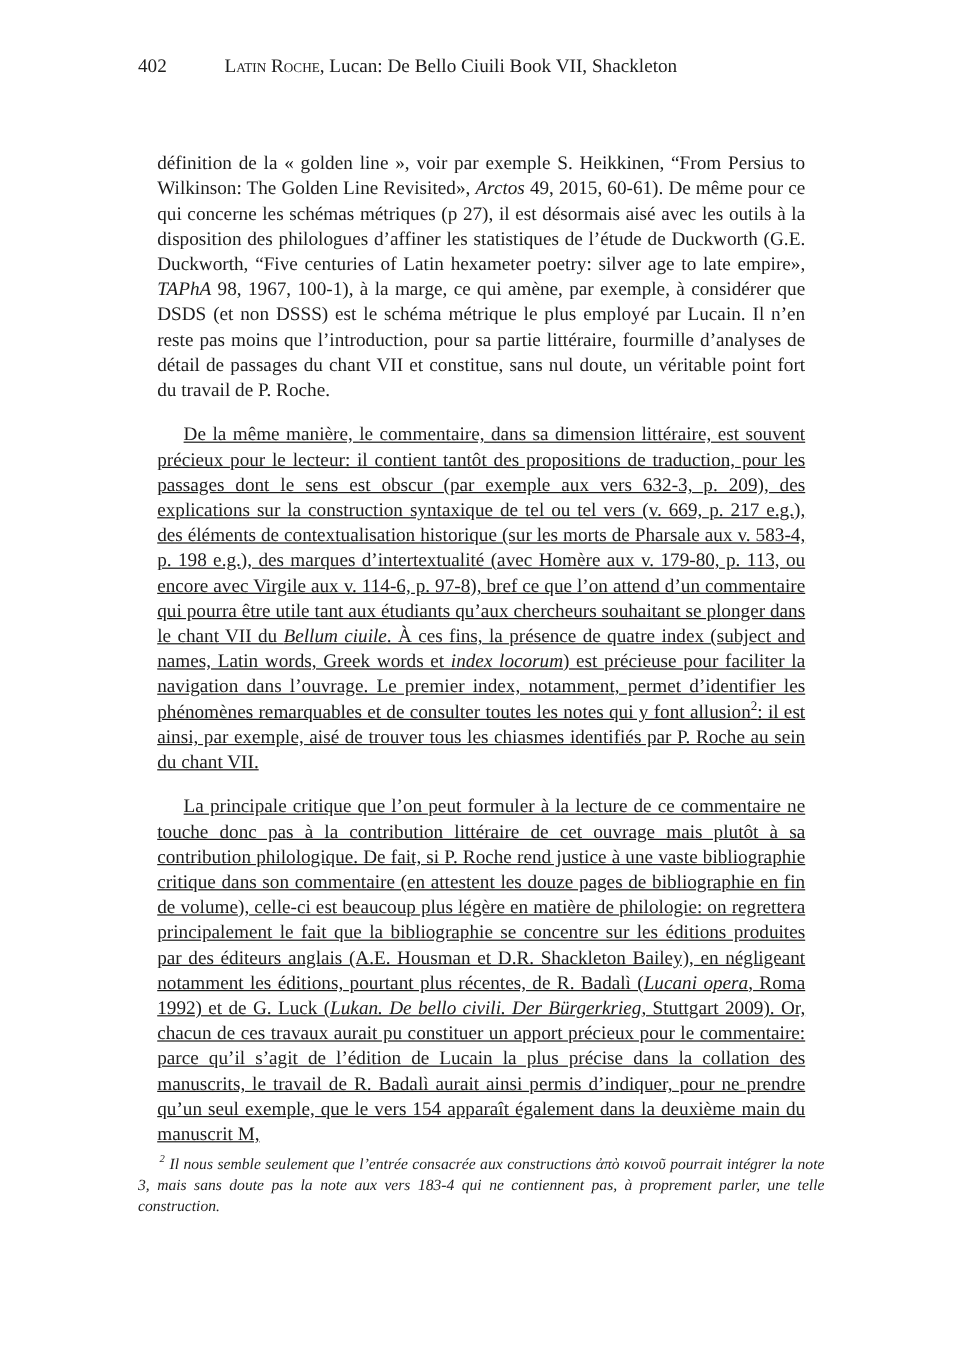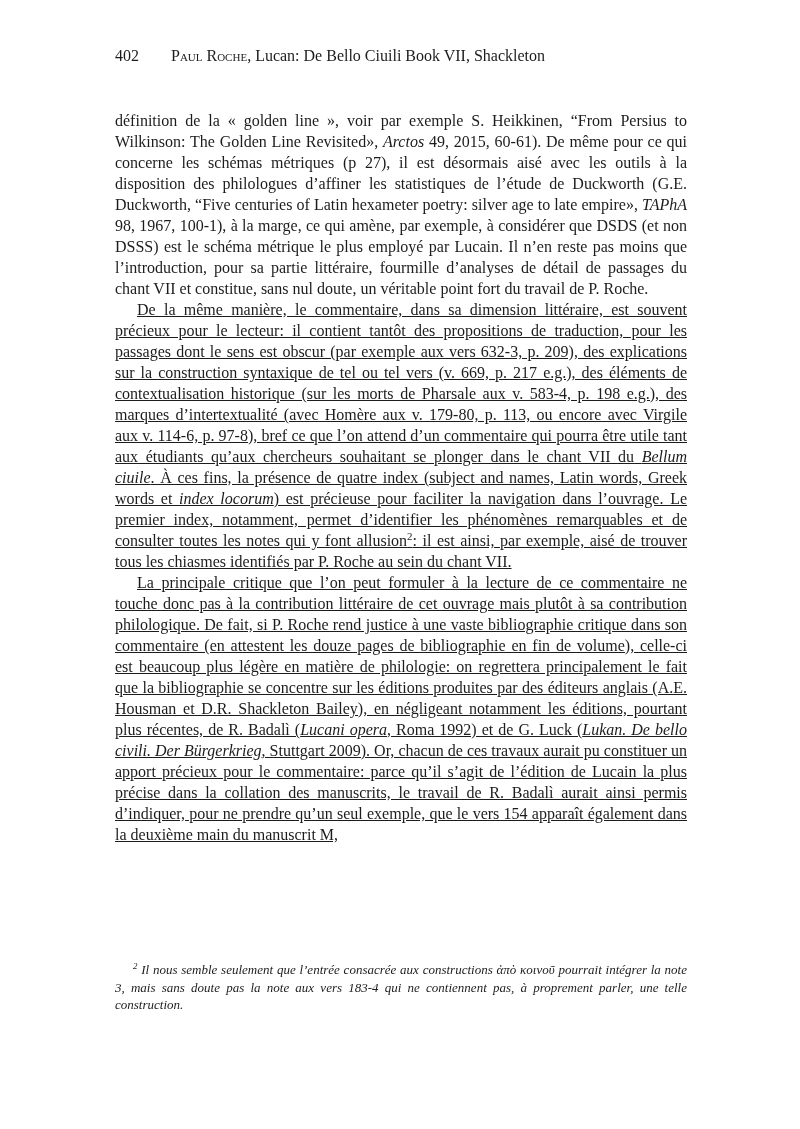--- a/index.html
+++ b/index.html
@@ -20,33 +20,33 @@
     position: absolute;
     top: 46px;
     left: 115px;
     width: 572px;
     font-size: 16px;
     line-height: 20px;
     white-space: nowrap;
   }
   .pagenum {
     display: inline-block;
-    margin-right: 28px;
+    margin-right: 44px;
   }
   .body-text {
     position: absolute;
     top: 110px;
     left: 115px;
     width: 572px;
     font-size: 16px;
     line-height: 21px;
     text-align: justify;
   }
   .para {
-    margin: 0;
+    margin: 16px;
   }
   .para.indent {
     text-indent: 22px;
     text-decoration: underline;
   }
   sup {
     font-size: 0.68em;
     line-height: 0;
     vertical-align: super;
   }
@@ -81,21 +81,21 @@
     text-decoration: none;
   }
 </style>
 </head>
 <body>
 
 <div class="page">
 
   <header class="running-head">
     <span class="pagenum">402</span>
-    <span class="head-title"><span style="font-variant: small-caps;">Paul Roche</span><span>, </span><span style="">Lucan: De Bello Ciuili Book VII</span><span>, Shackleton</span></span>
+    <span class="head-title"><span style="font-variant: small-caps;">Latin Roche</span><span>, </span><span style="">Lucan: De Bello Ciuili Book VII</span><span>, Shackleton</span></span>
   </header>
 
   <main class="body-text">
     <p class="para no-indent"><span>définition de la « golden line », voir par exemple S. Heikkinen, “From Persius to Wilkinson: The Golden Line Revisited», </span><span style="font-style: italic;">Arctos</span><span> 49, 2015, 60-61). De même pour ce qui concerne les schémas métriques (p 27), il est désormais aisé avec les outils à la disposition des philologues d’affiner les statistiques de l’étude de Duckworth (G.E. Duckworth, “Five centuries of Latin hexameter poetry: silver age to late empire», </span><span style="font-style: italic;">TAPhA</span><span> 98, 1967, 100-1), à la marge, ce qui amène, par exemple, à considérer que DSDS (et non DSSS) est le schéma métrique le plus employé par Lucain. Il n’en reste pas moins que l’introduction, pour sa partie littéraire, fourmille d’analyses de détail de passages du chant VII et constitue, sans nul doute, un véritable point fort du travail de P. Roche.</span></p>
     <p class="para indent"><span>De la même manière, le commentaire, dans sa dimension littéraire, est souvent précieux pour le lecteur: il contient tantôt des propositions de traduction, pour les passages dont le sens est obscur (par exemple aux vers 632-3, p. 209), des explications sur la construction syntaxique de tel ou tel vers (v. 669, p. 217 e.g.), des éléments de contextualisation historique (sur les morts de Pharsale aux v. 583-4, p. 198 e.g.), des marques d’intertextualité (avec Homère aux v. 179-80, p. 113, ou encore avec Virgile aux v. 114-6, p. 97-8), bref ce que l’on attend d’un commentaire qui pourra être utile tant aux étudiants qu’aux chercheurs souhaitant se plonger dans le chant VII du </span><span style="font-style: italic;">Bellum ciuile</span><span>. À ces fins, la présence de quatre index (subject and names, Latin words, Greek words et </span><span style="font-style: italic;">index locorum</span><span>) est précieuse pour faciliter la navigation dans l’ouvrage. Le premier index, notamment, permet d’identifier les phénomènes remarquables et de consulter toutes les notes qui y font allusion</span><sup>2</sup><span>: il est ainsi, par exemple, aisé de trouver tous les chiasmes identifiés par P. Roche au sein du chant VII.</span></p>
     <p class="para indent"><span>La principale critique que l’on peut formuler à la lecture de ce commentaire ne touche donc pas à la contribution littéraire de cet ouvrage mais plutôt à sa contribution philologique. De fait, si P. Roche rend justice à une vaste bibliographie critique dans son commentaire (en attestent les douze pages de bibliographie en fin de volume), celle-ci est beaucoup plus légère en matière de philologie: on regrettera principalement le fait que la bibliographie se concentre sur les éditions produites par des éditeurs anglais (A.E. Housman et D.R. Shackleton Bailey), en négligeant notamment les éditions, pourtant plus récentes, de R. Badalì (</span><span style="font-style: italic;">Lucani opera</span><span>, Roma 1992) et de G. Luck (</span><span style="font-style: italic;">Lukan. De bello civili. Der Bürgerkrieg</span><span>, Stuttgart 2009). Or, chacun de ces travaux aurait pu constituer un apport précieux pour le commentaire: parce qu’il s’agit de l’édition de Lucain la plus précise dans la collation des manuscrits, le travail de R. Badalì aurait ainsi permis d’indiquer, pour ne prendre qu’un seul exemple, que le vers 154 apparaît également dans la deuxième main du manuscrit M,</span></p>
   </main>
 
   <section class="footnote">
     <p class="fn-text"><sup>2</sup><span> Il nous semble seulement que l’entrée consacrée aux constructions ἀπὸ κοινοῦ pourrait intégrer la note 3, mais sans doute pas la note aux vers 183-4 qui ne contiennent pas, à proprement parler, une telle construction.</span></p>

